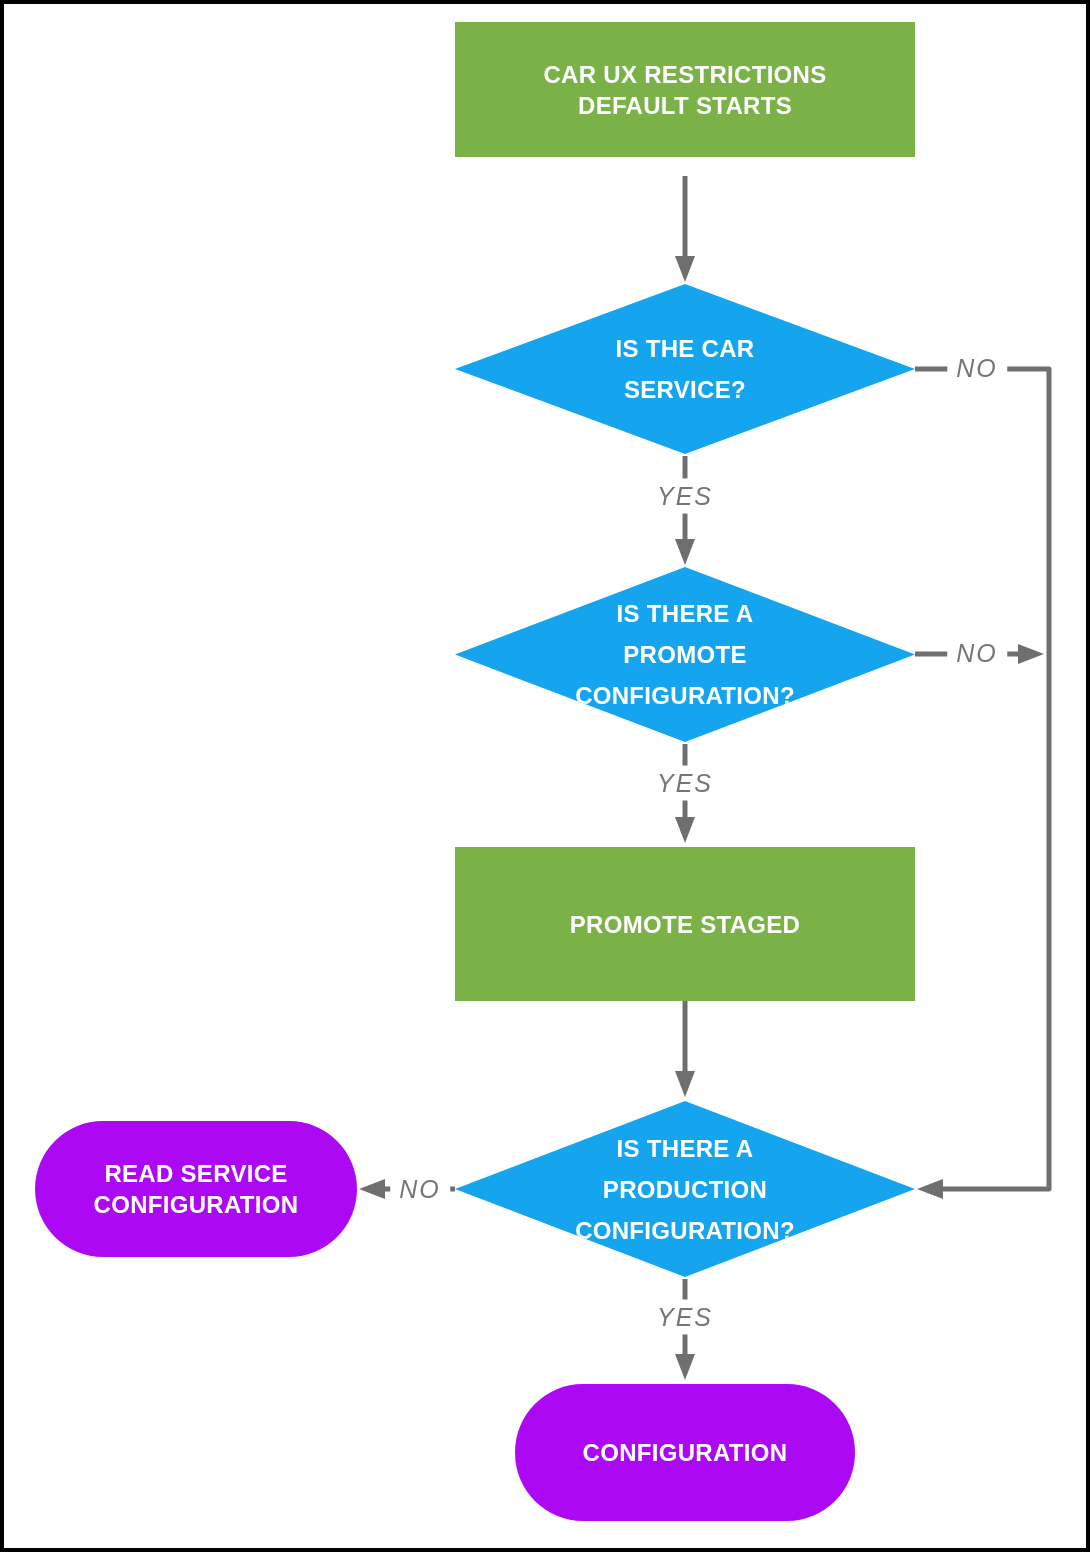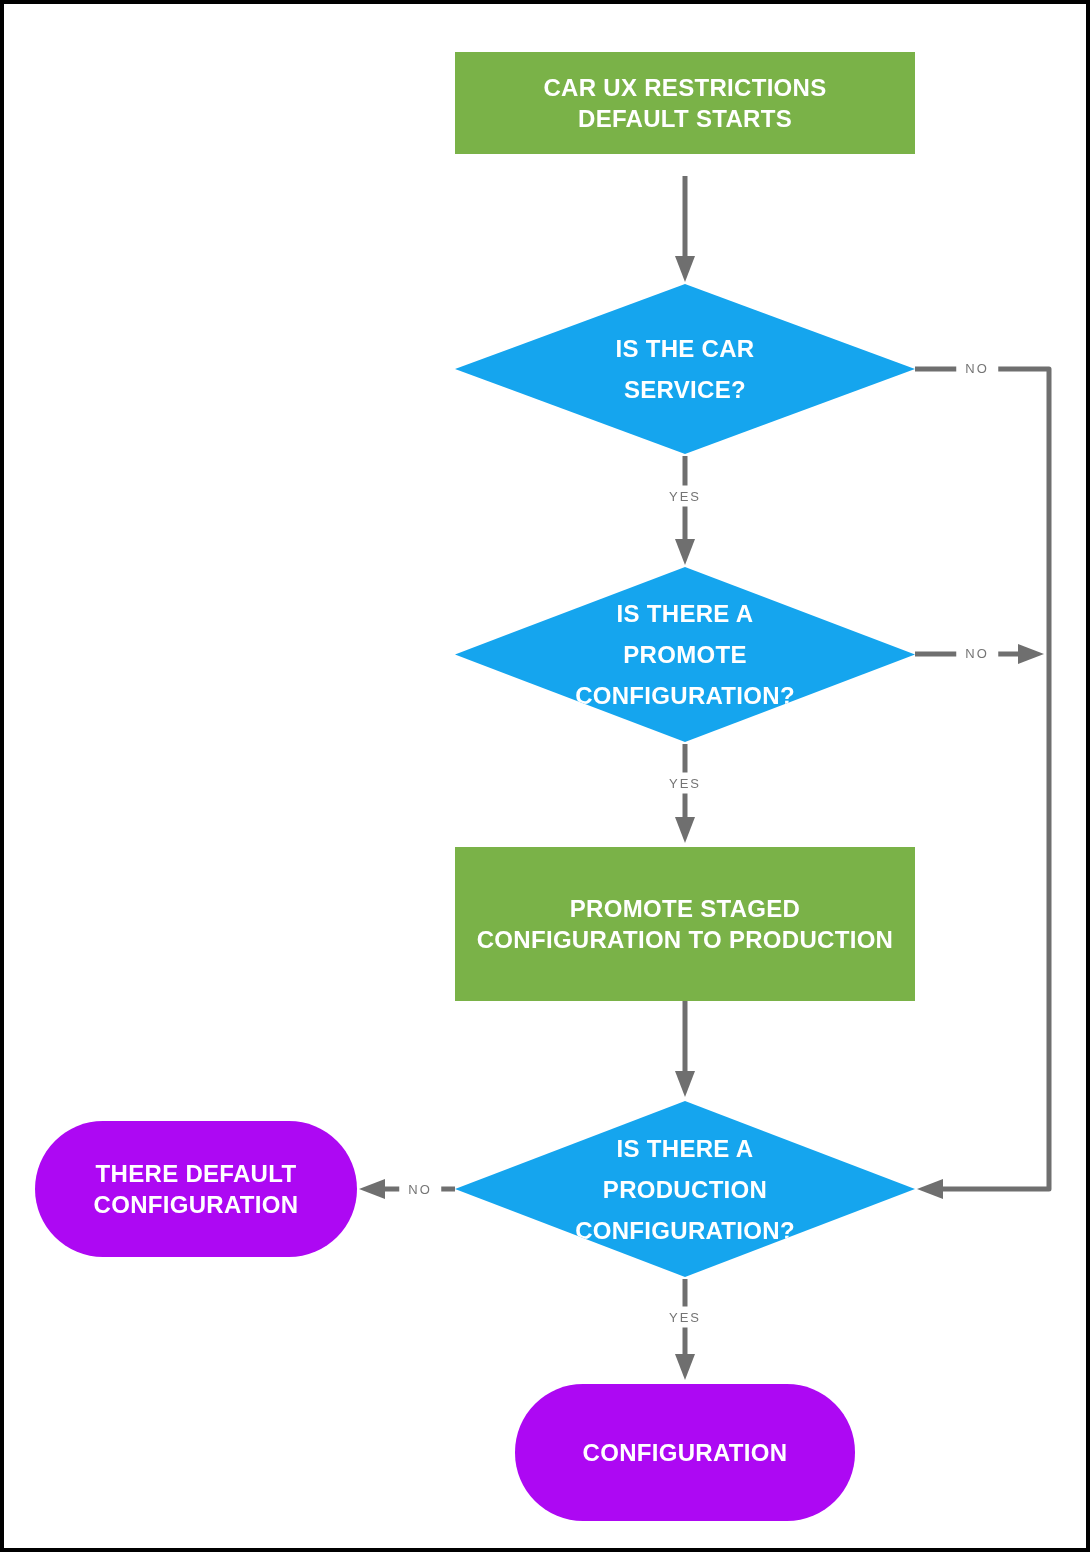--- a/index.html
+++ b/index.html
@@ -41,36 +41,37 @@
   .process{background:var(--process_green,#7ab248);}
   .decision{
     background:var(--decision_blue,#15a5ee);
     clip-path:polygon(50% 0%, 100% 50%, 50% 100%, 0% 50%);
     gap:10px;
   }
   .terminal{
     background:var(--terminal_purple,#ad08f3);
     border-radius:68px;
   }
-  .node-start{left:451px;top:48px;width:460px;height:102px;}
+  .node-start{left:451px;top:18px;width:460px;height:135px;}
   .node-car-parked{left:451px;top:280px;width:460px;height:170px;}
   .node-staged{left:451px;top:563px;width:460px;height:175px;}
   .node-promote{left:451px;top:843px;width:460px;height:154px;}
   .node-production{left:451px;top:1097px;width:460px;height:176px;}
   .node-read-default{left:31px;top:1117px;width:322px;height:136px;}
   .node-read-production{left:511px;top:1380px;width:340px;height:137px;}
   .edge-label{
     position:absolute;
     transform:translate(-50%,-50%);
     background:var(--background,#fff);
     color:var(--label_gray,#757575);
-    font-size:13px;
+    font-size:25px;
     letter-spacing:2px;
     padding:3px 9px;
     white-space:nowrap;
+    font-style:italic;
   }
   .lbl-yes1{left:681px;top:492px;}
   .lbl-yes2{left:681px;top:779px;}
   .lbl-yes3{left:681px;top:1313px;}
   .lbl-no1{left:973px;top:364px;}
   .lbl-no2{left:973px;top:649px;}
   .lbl-no3{left:416px;top:1185px;}
 </style>
 </head>
 <body>
@@ -115,31 +116,30 @@
   </div>
 
   <div class="node decision node-staged">
     <span>IS THERE A</span>
     <span>PROMOTE</span>
     <span>CONFIGURATION?</span>
   </div>
 
   <div class="node process node-promote">
     <span>PROMOTE STAGED</span>
-    <span>CONFIGURATION TO PRODUCTION</span>
   </div>
 
   <div class="node decision node-production">
     <span>IS THERE A</span>
     <span>PRODUCTION</span>
     <span>CONFIGURATION?</span>
   </div>
 
   <div class="node terminal node-read-default">
-    <span>THERE DEFAULT</span>
+    <span>READ SERVICE</span>
     <span>CONFIGURATION</span>
   </div>
 
   <div class="node terminal node-read-production">
     <span>CONFIGURATION</span>
   </div>
 
   <div class="edge-label lbl-yes1">YES</div>
   <div class="edge-label lbl-yes2">YES</div>
   <div class="edge-label lbl-yes3">YES</div>

